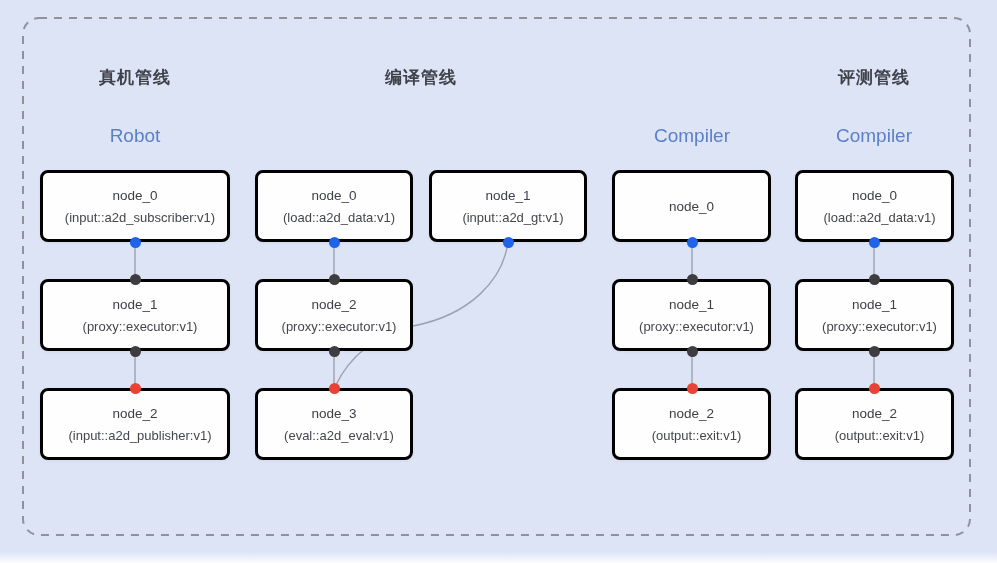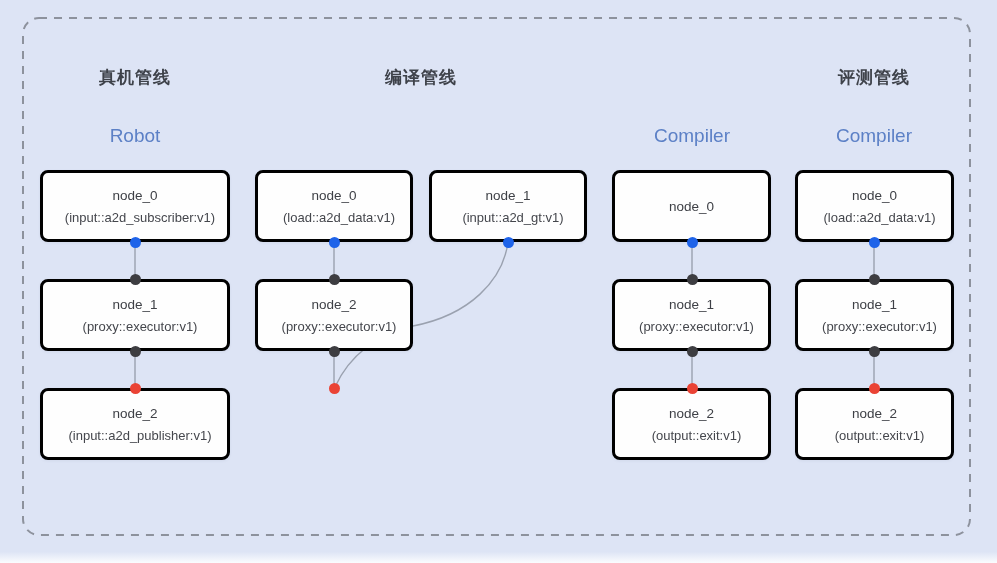--- a/index.html
+++ b/index.html
@@ -90,20 +90,24 @@
     <div class="node-type">(load::a2d_data:v1)</div>
   </div>
   <div class="node" style="left:429px;top:170px;width:158px">
     <div class="node-name">node_1</div>
     <div class="node-type">(input::a2d_gt:v1)</div>
   </div>
   <div class="node" style="left:255px;top:279px;width:158px">
     <div class="node-name">node_2</div>
     <div class="node-type">(proxy::executor:v1)</div>
   </div>
+  <div class="node" style="left:255px;top:388px;width:158px">
+    <div class="node-name">node_3</div>
+    <div class="node-type">(eval::a2d_eval:v1)</div>
+  </div>
 
   <div class="node" style="left:612px;top:170px;width:159px">
     <div class="node-name">node_0</div>
   </div>
   <div class="node" style="left:612px;top:279px;width:159px">
     <div class="node-name">node_1</div>
     <div class="node-type">(proxy::executor:v1)</div>
   </div>
   <div class="node" style="left:612px;top:388px;width:159px">
     <div class="node-name">node_2</div>

